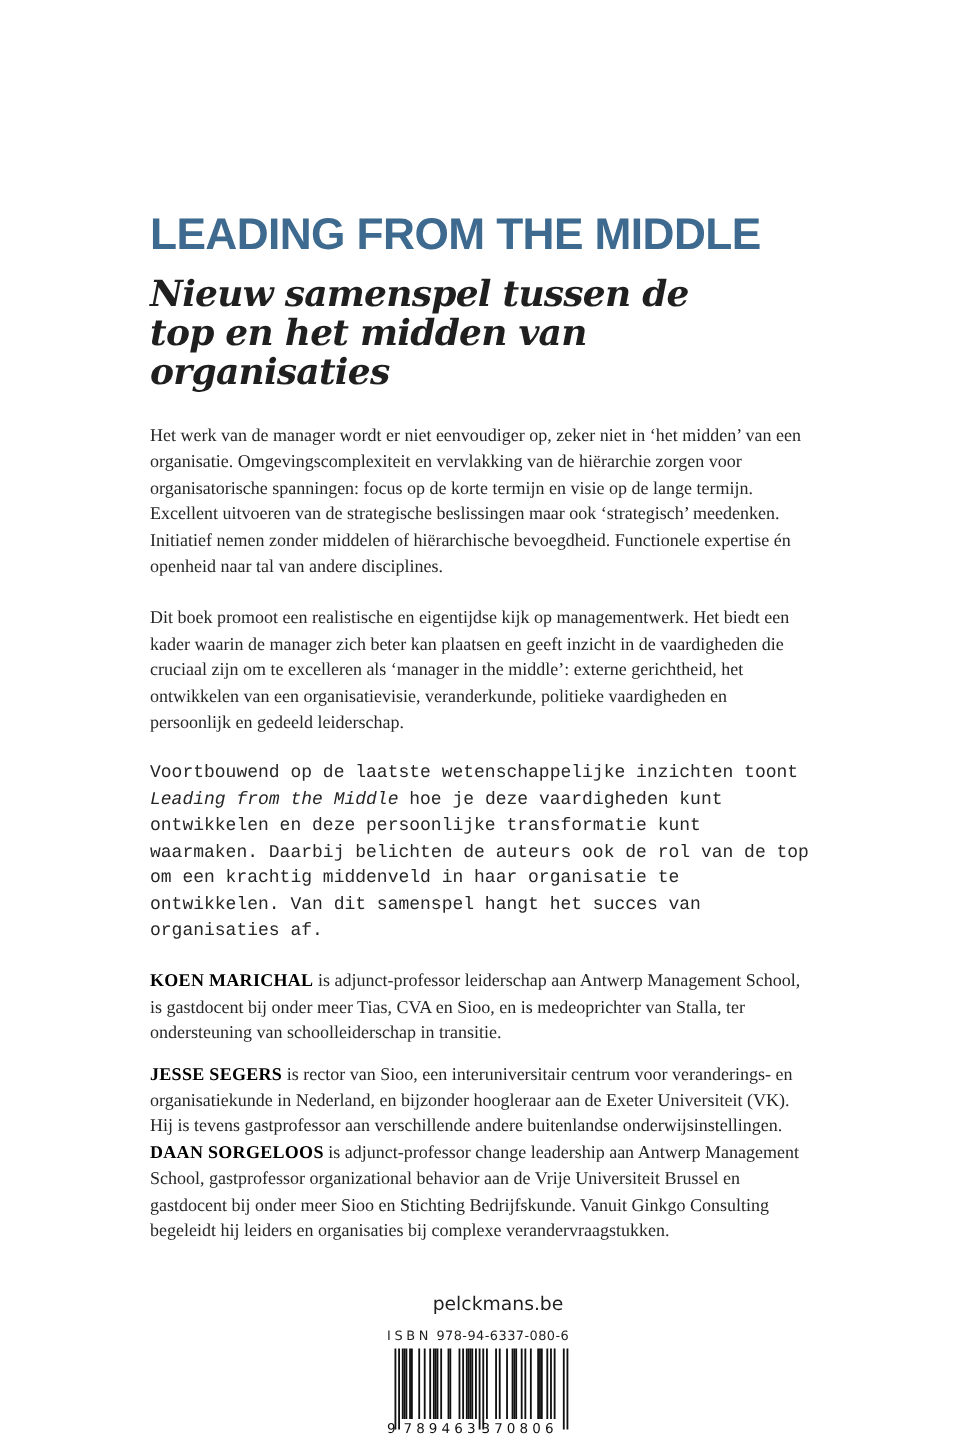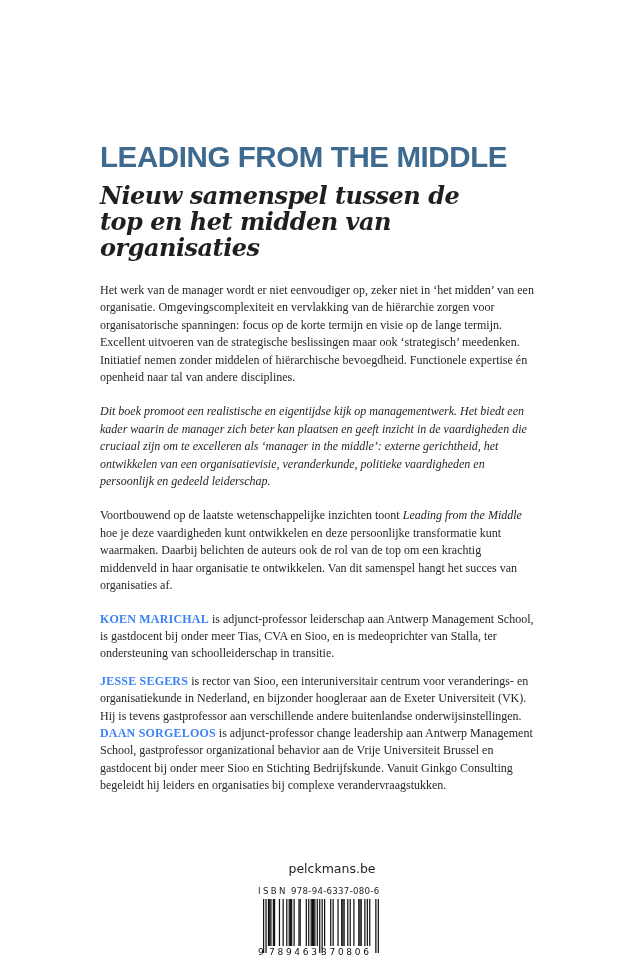--- a/index.html
+++ b/index.html
@@ -48,28 +48,28 @@
     .body-text {
       font-family: "Liberation Serif", serif;
       font-size: 12px;
       line-height: 17.4px;
       color: #262626;
       margin: 0;
       text-align: left;
       letter-spacing: 0px;
     }
     .p1 { margin-top: 21px; }
-    .p2 { margin-top: 17px; font-style: italic; }
-    .p3 { margin-top: 17px; }
+    .p2 { margin-top: 17px; }
+    .p3 { margin-top: 17px; font-family: Liberation Mono, monospace; }
     .a1 { margin-top: 16px; }
     .a2 { margin-top: 10px; }
     .a3 { }
     .author-name {
       font-weight: bold;
-      color: #3b82f6;
+      color: #000000;
       letter-spacing: 0.2px;
     }
     .em { font-style: italic; }
 
     .publisher {
       position: absolute;
       left: 12px;
       width: 640px;
       top: 861px;
       text-align: center;

